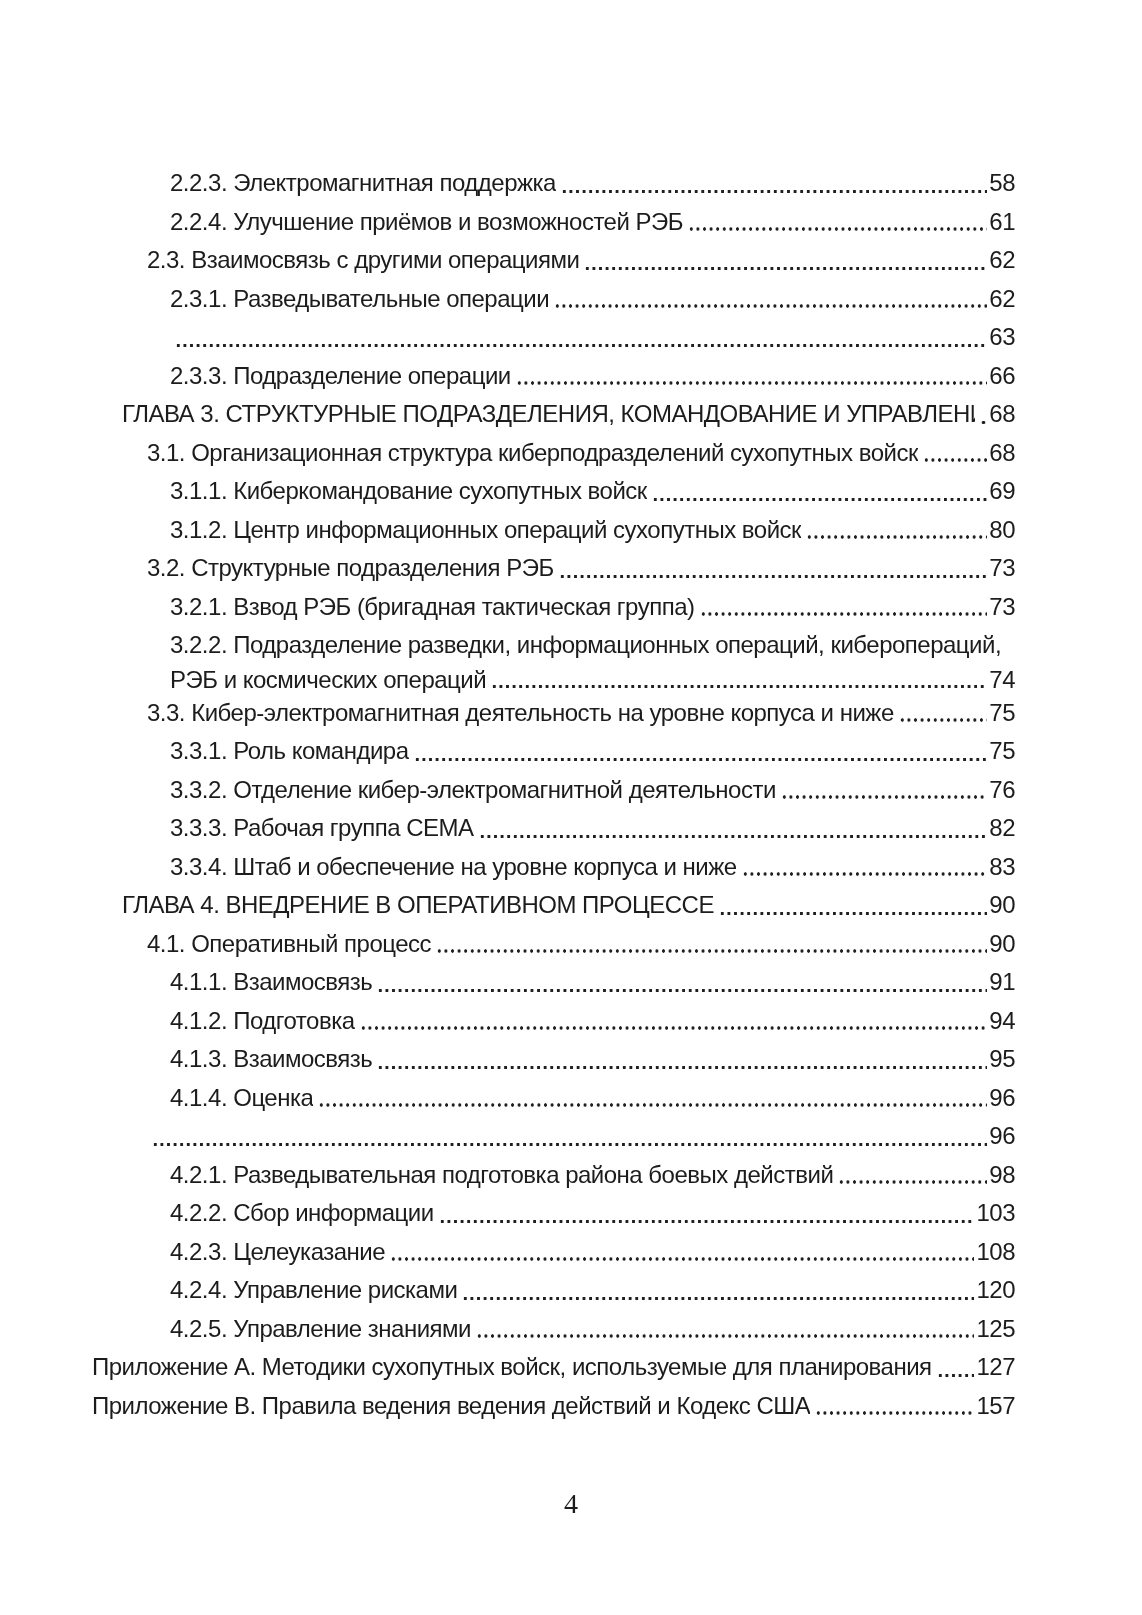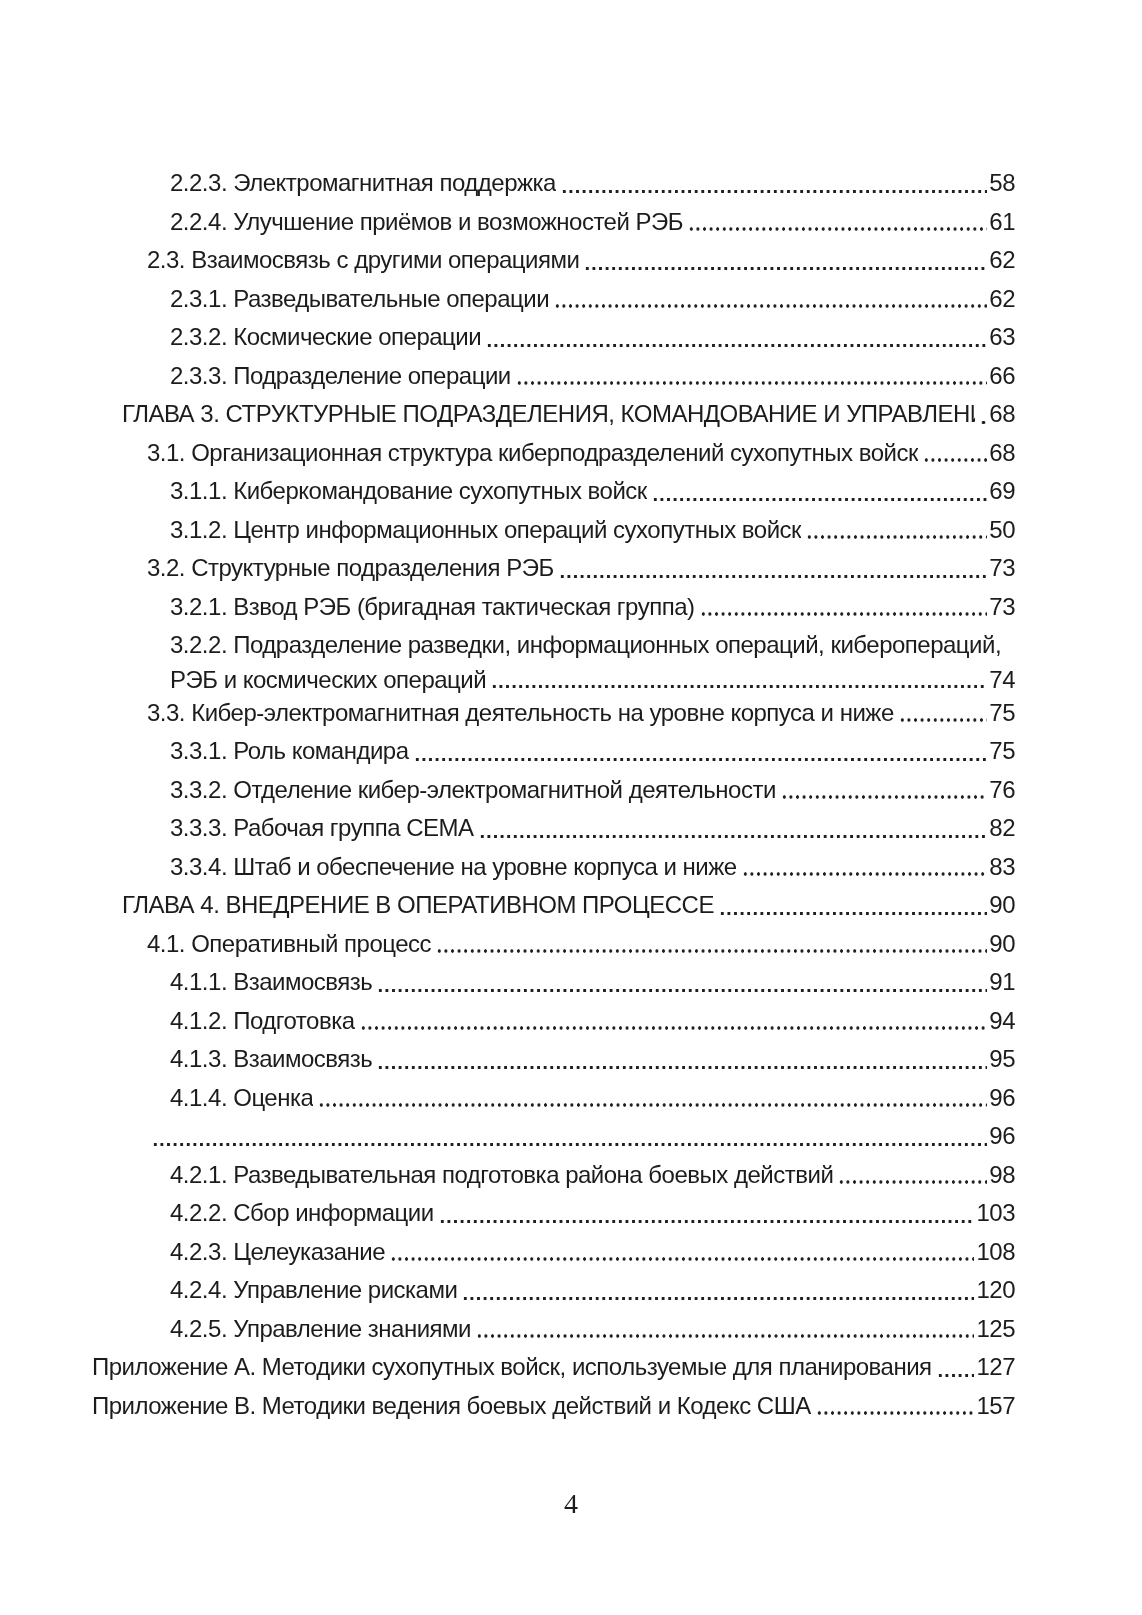--- a/index.html
+++ b/index.html
@@ -91,21 +91,20 @@
         <span class="label">2.3. Взаимосвязь с другими операциями</span>
         <span class="dots"></span>
         <span class="pg">62</span>
       </div>
       <div class="row lvl-2">
         <span class="label">2.3.1. Разведывательные операции</span>
         <span class="dots"></span>
         <span class="pg">62</span>
       </div>
       <div class="row lvl-2">
-        <span class="label">2.3.2. Космические операции</span>
         <span class="dots"></span>
         <span class="pg">63</span>
       </div>
       <div class="row lvl-2">
         <span class="label">2.3.3. Подразделение операции</span>
         <span class="dots"></span>
         <span class="pg">66</span>
       </div>
       <div class="row lvl-chapter">
         <span class="label">ГЛАВА 3. СТРУКТУРНЫЕ ПОДРАЗДЕЛЕНИЯ, КОМАНДОВАНИЕ И УПРАВЛЕНИЕ</span>
@@ -118,21 +117,21 @@
         <span class="pg">68</span>
       </div>
       <div class="row lvl-2">
         <span class="label">3.1.1. Киберкомандование сухопутных войск</span>
         <span class="dots"></span>
         <span class="pg">69</span>
       </div>
       <div class="row lvl-2">
         <span class="label">3.1.2. Центр информационных операций сухопутных войск</span>
         <span class="dots"></span>
-        <span class="pg">50</span>
+        <span class="pg">80</span>
       </div>
       <div class="row lvl-1">
         <span class="label">3.2. Структурные подразделения РЭБ</span>
         <span class="dots"></span>
         <span class="pg">73</span>
       </div>
       <div class="row lvl-2">
         <span class="label">3.2.1. Взвод РЭБ (бригадная тактическая группа)</span>
         <span class="dots"></span>
         <span class="pg">73</span>
@@ -228,19 +227,19 @@
         <span class="label">4.2.5. Управление знаниями</span>
         <span class="dots"></span>
         <span class="pg">125</span>
       </div>
       <div class="row lvl-app">
         <span class="label">Приложение А. Методики сухопутных войск, используемые для планирования</span>
         <span class="dots"></span>
         <span class="pg">127</span>
       </div>
       <div class="row lvl-app">
-        <span class="label">Приложение В. Методики ведения боевых действий и Кодекс США</span>
+        <span class="label">Приложение В. Правила ведения ведения действий и Кодекс США</span>
         <span class="dots"></span>
         <span class="pg">157</span>
       </div>
     </main>
   <div class="footer-pagenum">4</div>
 </div>
 
 </body></html>

